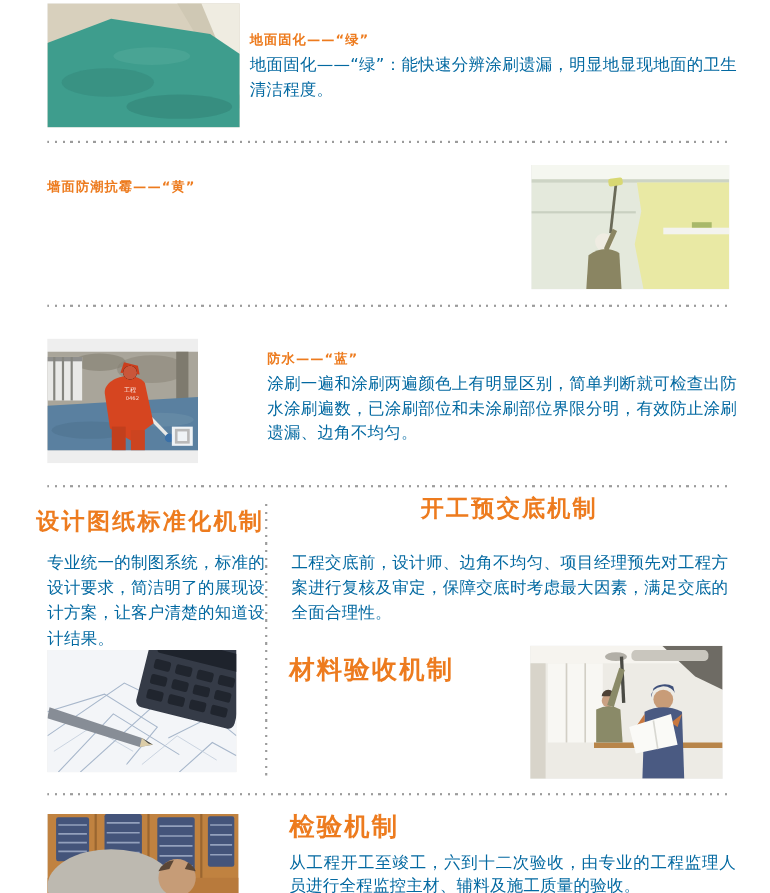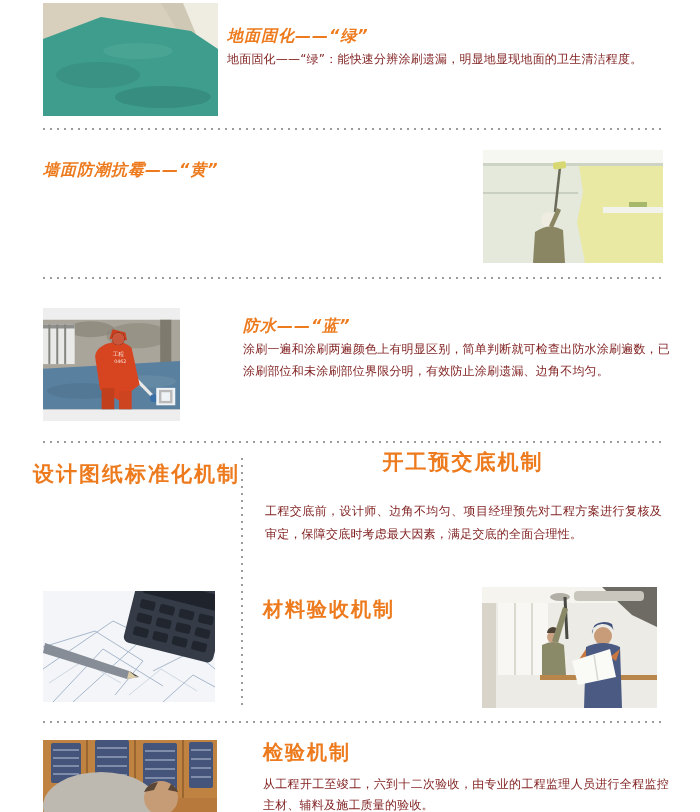--- a/index.html
+++ b/index.html
@@ -3,24 +3,24 @@
 <meta charset="utf-8">
 <style>
   html,body{margin:0;padding:0;background:#fff;}
   #page{
     position:relative;width:700px;height:812px;margin:0 auto;background:#fff;
     font-family:"DejaVu Sans","Liberation Sans",sans-serif;color:#3f3f3f;overflow:hidden;
   }
   .photo{position:absolute;overflow:hidden;background:#eee;}
   .photo svg{display:block;width:100%;height:100%;}
   .hd{position:absolute;font-weight:bold;color:var(--accent,#ED7B1E);white-space:nowrap;letter-spacing:1px;}
-  .hd-sm{font-size:16px;line-height:20px;font-style:italic;}
-  .hd-md{font-size:20px;line-height:22px;letter-spacing:2px;}
+  .hd-sm{font-size:12px;line-height:20px;}
+  .hd-md{font-size:23px;line-height:22px;letter-spacing:2px;}
   .hd-lg{font-size:21px;line-height:25px;letter-spacing:2px;}
-  .bt{position:absolute;font-size:12px;line-height:22px;color:#7f1d1d;text-align:justify;letter-spacing:0.2px;}
+  .bt{position:absolute;font-size:15px;line-height:22px;color:#0369a1;text-align:justify;letter-spacing:0.2px;}
   .hdots{position:absolute;left:43px;width:620px;height:2px;
     background-image:repeating-linear-gradient(to right,var(--dot,#9B9B9B) 0 2px,transparent 2px 7px);}
   .vdots{position:absolute;left:241px;top:458px;width:2px;height:247px;
     background-image:repeating-linear-gradient(to bottom,var(--dot,#9B9B9B) 0 2px,transparent 2px 7px);}
   .center{text-align:center;}
 </style>
 </head>
 <body>
 
 <div id="page">
@@ -87,20 +87,21 @@
       <rect x="148" y="90" width="14" height="14" fill="none" stroke="#b9b9b9" stroke-width="3"></rect>
     </svg>
   </div>
   <div class="hd hd-sm" style="left:243px;top:316px">防水——“蓝”</div>
   <div class="bt" style="left:243px;top:338px;width:427px">涂刷一遍和涂刷两遍颜色上有明显区别，简单判断就可检查出防水涂刷遍数，已涂刷部位和未涂刷部位界限分明，有效防止涂刷遗漏、边角不均匀。</div>
   <div class="hdots" style="top:441px"></div>
 
   <div class="vdots"></div>
 
   <div class="hd hd-lg" style="left:33px;top:462px">设计图纸标准化机制</div>
+  <div class="bt" style="left:43px;top:500px;width:198px;line-height:23px">专业统一的制图系统，标准的设计要求，简洁明了的展现设计方案，让客户清楚的知道设计结果。</div>
 
   <div class="photo" style="left:43px;top:591px;width:172px;height:111px">
     <svg viewBox="0 0 172 111">
       <rect width="172" height="111" fill="#f3f5f8"></rect>
       <g stroke="#9fb0c6" stroke-width="1" fill="none" opacity="0.9">
         <path d="M0,78 L70,30 L140,64"></path>
         <path d="M10,111 L60,58 L120,95"></path>
         <path d="M30,111 L95,52"></path>
         <path d="M0,56 L52,40 L100,70 L72,104"></path>
         <path d="M110,80 L150,60 L172,78"></path>

